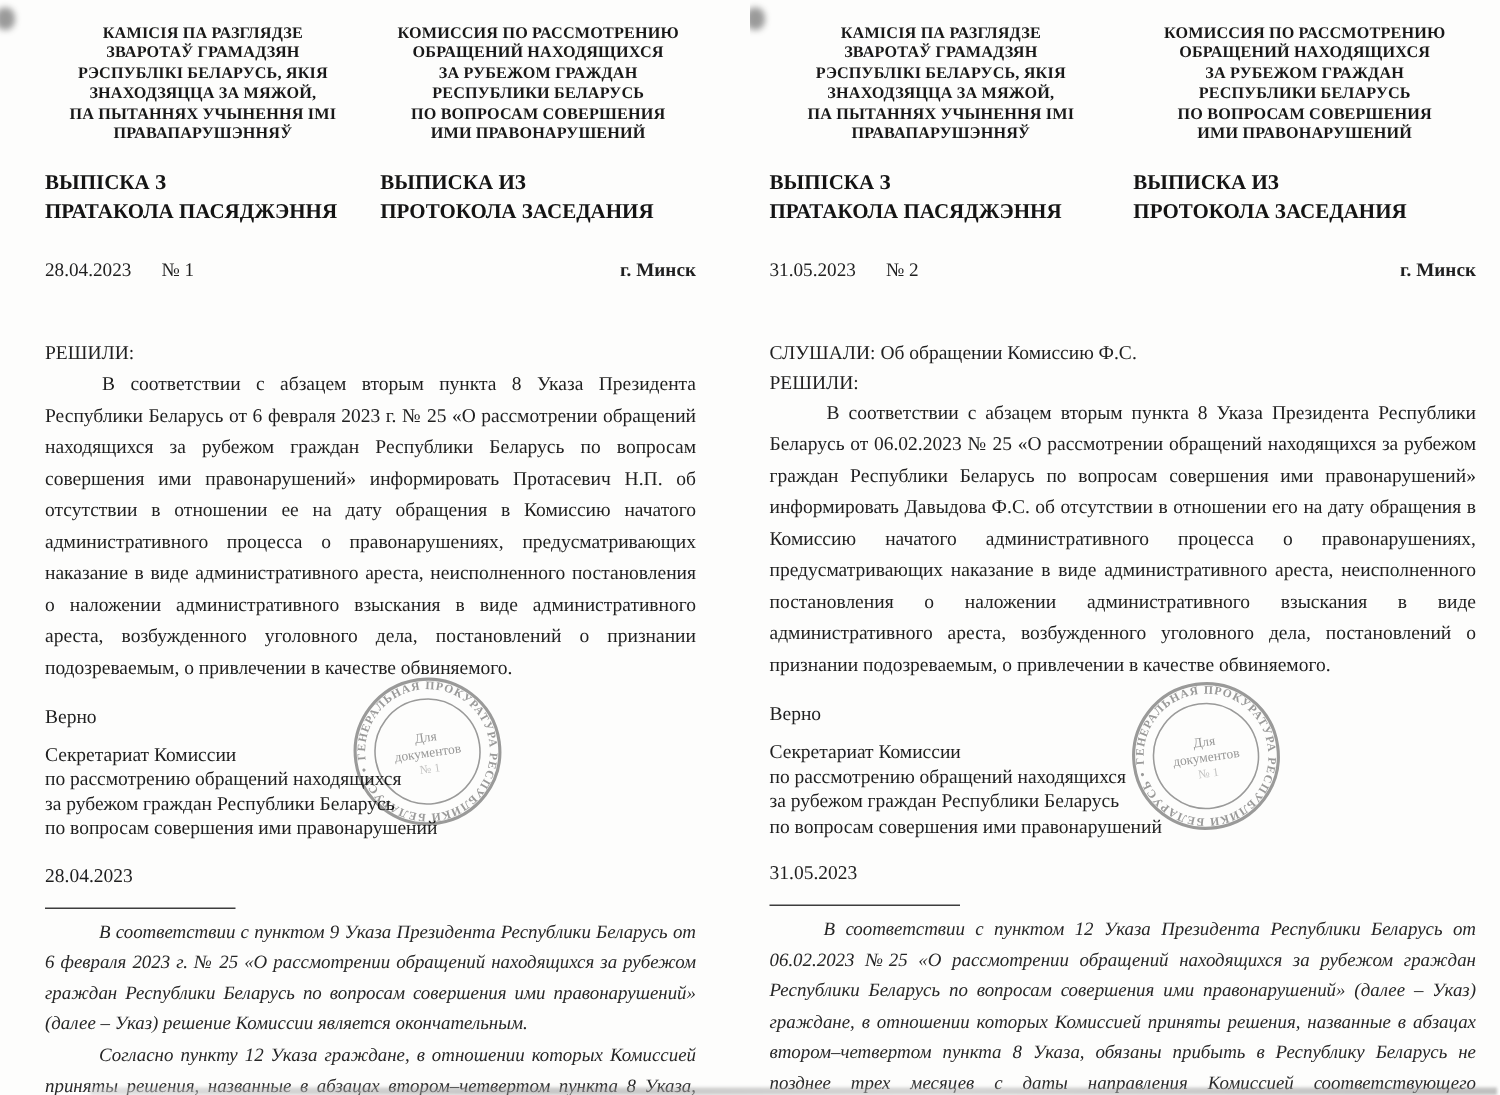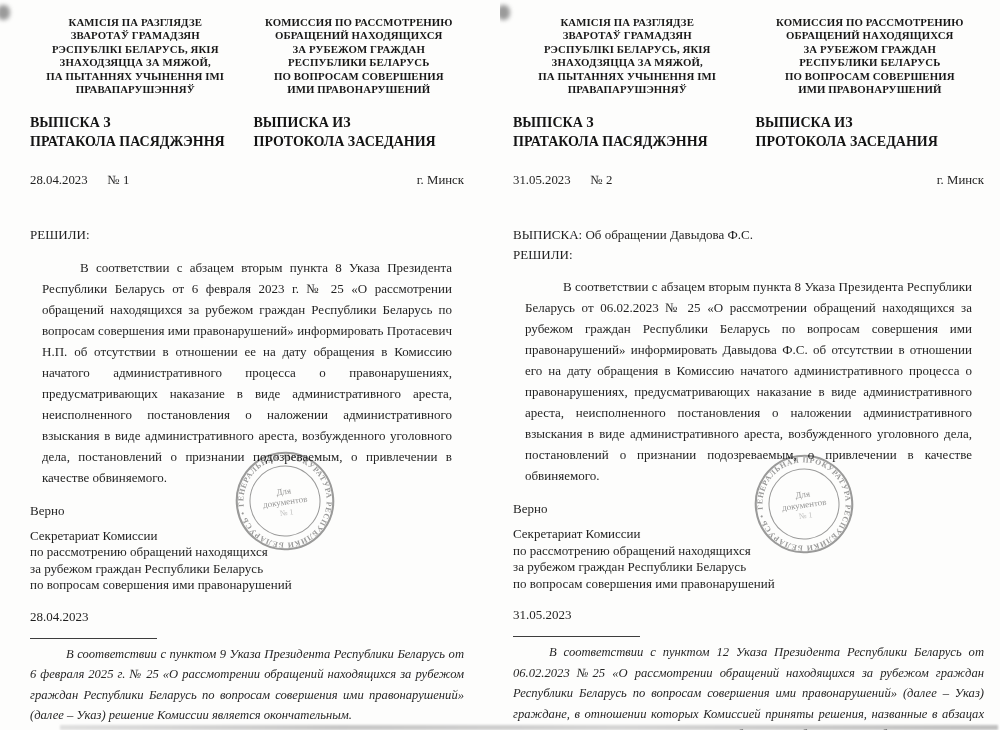--- a/index.html
+++ b/index.html
@@ -10,25 +10,25 @@
   .page-right{padding:16px 16px 0 13px;}
   .speck{position:absolute;left:-3px;top:5px;width:13px;height:15px;background:#4a4a4a;border-radius:45%;filter:blur(2px);opacity:.55;}
   .bottom-smudge{position:absolute;bottom:0;left:60px;right:2px;height:5px;background:linear-gradient(90deg,#c9c9c9,#9b9b9b 30%,#b5b5b5 60%,#8f8f8f);filter:blur(1px);opacity:.55;}
 
   .org-header{display:flex;justify-content:space-between;}
   .org-col{width:48.5%;text-align:center;font-weight:bold;font-size:10.8px;line-height:13.4px;color:#181818;letter-spacing:.1px;}
   .titles{display:flex;justify-content:space-between;margin-top:17px;}
   .title-col{width:48.5%;text-align:left;font-weight:bold;font-size:14px;line-height:19px;color:#141414;}
   .dateline{display:flex;align-items:baseline;margin-top:22px;font-size:12.8px;}
   .dateline .num{margin-left:20px;}
-  .dateline .city{margin-left:auto;}
+  .dateline .city{margin-left:auto;font-weight:bold;}
 
   .docbody{margin-top:37px;font-size:13px;}
   .heard,.decided{line-height:19.5px;}
-  .decision{margin:12px;text-align:justify;text-indent:38px;line-height:21px;}
+  .decision{margin:0;text-align:justify;text-indent:38px;line-height:21px;}
 
   .verno{margin-top:15px;font-size:13px;}
   .sig-block{margin-top:9px;font-size:13px;line-height:16.4px;}
   .sig-date{margin-top:15px;font-size:13px;}
 
   .stamp{position:absolute;width:104px;height:104px;opacity:.85;mix-blend-mode:multiply;transform:rotate(-8deg);}
   .page-left .stamp{left:233px;top:449px;}
   .page-right .stamp{left:252px;top:452px;}
 
   .foot-sep{margin-top:13px;width:127px;border-top:1.4px solid #3d3d3d;}
@@ -100,21 +100,21 @@
       <text font-size="8.2" font-weight="bold" fill="#8a8a8a" letter-spacing="1">
         <textPath href="#ringpath0" textLength="272">ГЕНЕРАЛЬНАЯ ПРОКУРАТУРА РЕСПУБЛИКИ БЕЛАРУСЬ •</textPath>
       </text>
       <text x="55" y="48" text-anchor="middle" font-size="9.5" fill="#878787">Для</text>
       <text x="55" y="59" text-anchor="middle" font-size="9.5" fill="#878787">документов</text>
       <text x="55" y="70" text-anchor="middle" font-size="8.5" fill="#9a9a9a" opacity="0.7">№ 1</text>
     </svg>
 
     <div class="foot-sep"></div>
     <div class="footnotes">
-      <p>В соответствии с пунктом 9 Указа Президента Республики Беларусь от 6 февраля 2025 г. № 25 «О рассмотрении обращений находящихся за рубежом граждан Республики Беларусь по вопросам совершения ими правонарушений» (далее – Указ) решение Комиссии является окончательным.</p>
+      <p>В соответствии с пунктом 9 Указа Президента Республики Беларусь от 6 февраля 2023 г. № 25 «О рассмотрении обращений находящихся за рубежом граждан Республики Беларусь по вопросам совершения ими правонарушений» (далее – Указ) решение Комиссии является окончательным.</p>
       <p>Согласно пункту 12 Указа граждане, в отношении которых Комиссией приняты решения, названные в абзацах втором–четвертом пункта 8 Указа, обязаны прибыть в Республику Беларусь не позднее трех месяцев с даты направления Комиссией соответствующего уведомления. При несоблюдении этого требования решение Комиссии утрачивает силу.</p>
     </div>
   </div>
 
   <div class="page page-right">
     <div class="speck"></div>
 
     <div class="org-header">
       <div class="org-col">
         <span style="display:block">КАМІСІЯ ПА РАЗГЛЯДЗЕ</span>
@@ -145,21 +145,21 @@
       </div>
     </div>
 
     <div class="dateline">
       <span>31.05.2023</span>
       <span class="num">№ 2</span>
       <span class="city">г. Минск</span>
     </div>
 
     <div class="docbody">
-      <div class="heard">ВЫПИСКА: Об обращении Давыдова Ф.С.</div>
+      <div class="heard">СЛУШАЛИ: Об обращении Комиссию Ф.С.</div>
       <div class="decided">РЕШИЛИ:</div>
       <p class="decision">В соответствии с абзацем вторым пункта 8 Указа Президента Республики Беларусь от 06.02.2023 № 25 «О рассмотрении обращений находящихся за рубежом граждан Республики Беларусь по вопросам совершения ими правонарушений» информировать Давыдова Ф.С. об отсутствии в отношении его на дату обращения в Комиссию начатого административного процесса о правонарушениях, предусматривающих наказание в виде административного ареста, неисполненного постановления о наложении административного взыскания в виде административного ареста, возбужденного уголовного дела, постановлений о признании подозреваемым, о привлечении в качестве обвиняемого.</p>
     </div>
 
     <div class="verno">Верно</div>
     <div class="sig-block">
       <div>Секретариат Комиссии</div>
       <div>по рассмотрению обращений находящихся</div>
       <div>за рубежом граждан Республики Беларусь</div>
       <div>по вопросам совершения ими правонарушений</div>

